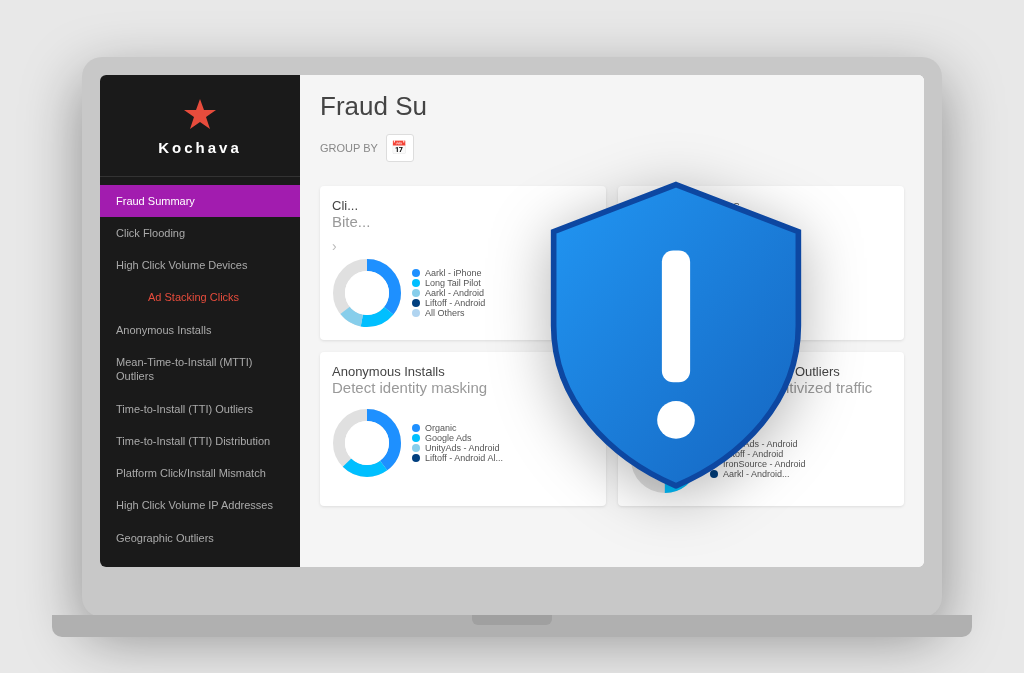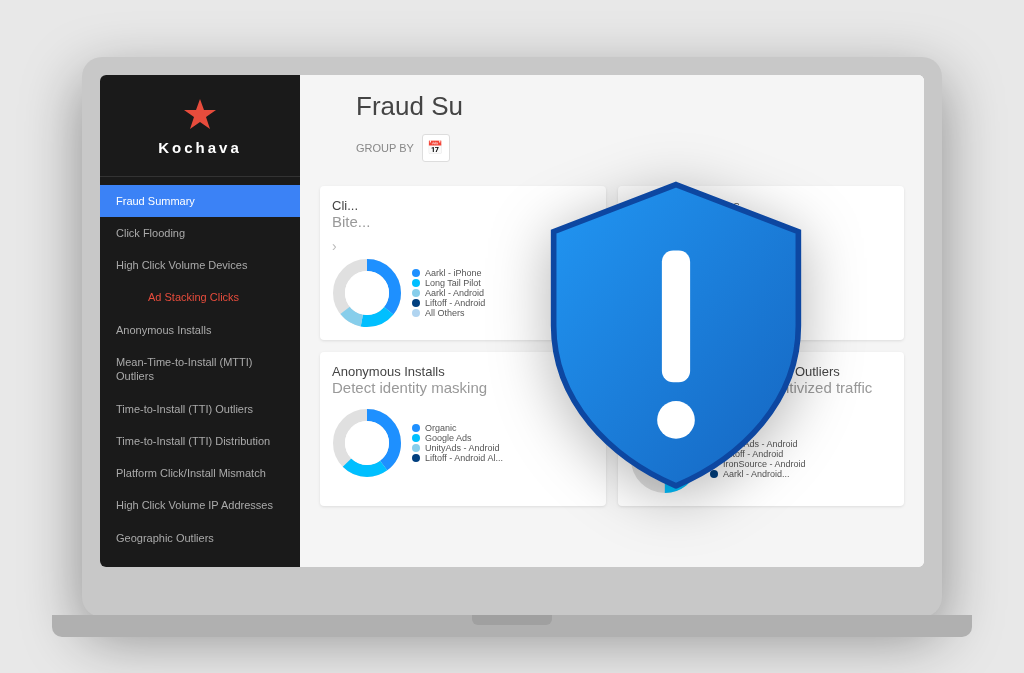--- a/index.html
+++ b/index.html
@@ -93,41 +93,40 @@
 
     .sidebar-item {
       padding: 9px 16px;
       color: #aaa;
       font-size: 11px;
       cursor: pointer;
       line-height: 1.3;
     }
 
     .sidebar-item.active {
-      background: #3b82f6;
+      background: #a21caf;
       color: #fff;
     }
 
     .sidebar-item.highlight {
       color: #e74c3c;
       padding-left: 48px;
     }
 
     
     .main-content {
       flex: 1;
       background: #f5f5f5;
       overflow: hidden;
       position: relative;
     }
 
     .main-header {
       padding: 16px 20px 10px;
       background: #f5f5f5;
-      margin-left: 36px;
     }
 
     .page-title {
       font-size: 26px;
       color: #444;
       font-weight: 300;
       margin-bottom: 12px;
     }
 
     .filter-row {

